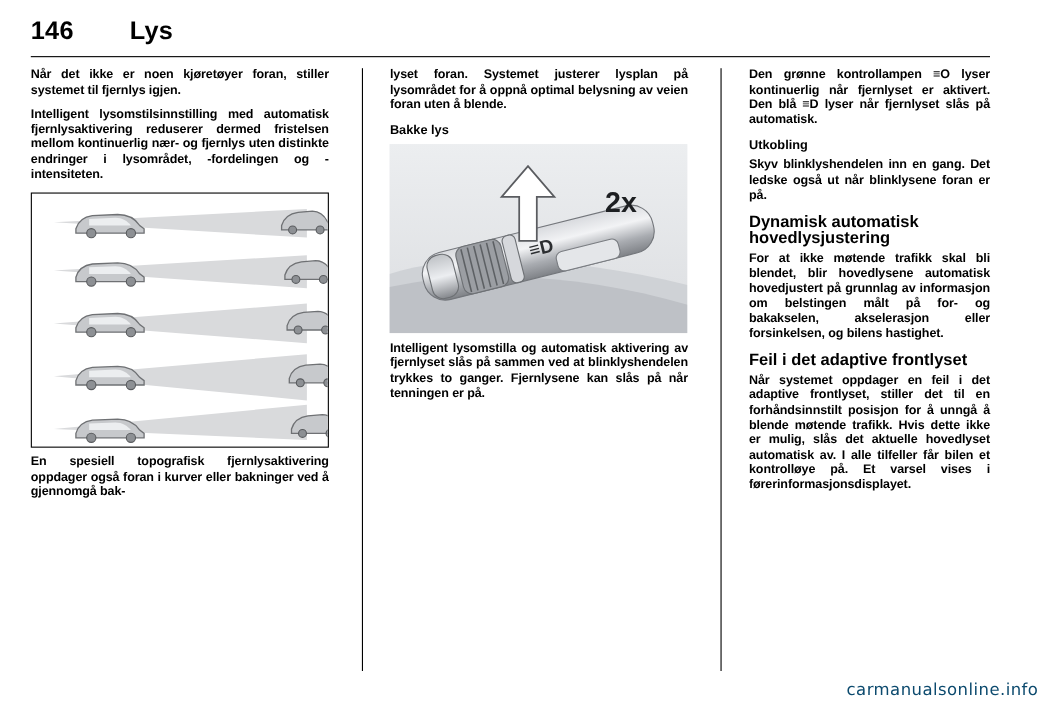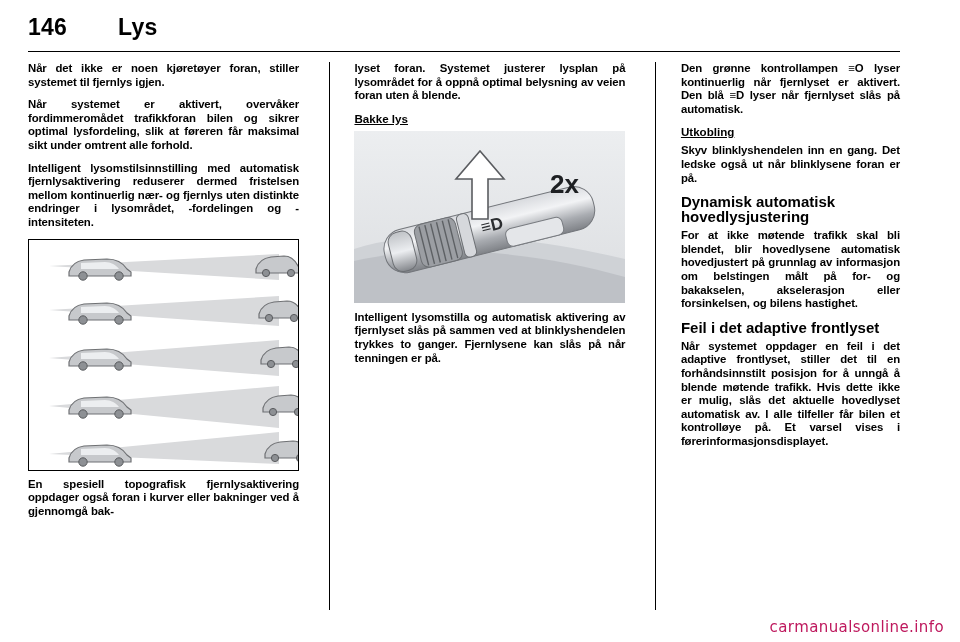--- a/index.html
+++ b/index.html
@@ -83,21 +83,20 @@
     letter-spacing: -0.1px;
   }
   p.body {
     font-weight: bold;
   }
   h3.sub {
     margin: 5px 0 5px 0;
     font-size: 11.6px;
     line-height: 14px;
     font-weight: bold;
-    text-decoration: underline;
   }
   h2.section {
     margin: 7px 0 5px 0;
     font-size: 15px;
     line-height: 15px;
     font-weight: bold;
   }
   
   .figure-beams {
     width: 271px;
@@ -121,21 +120,21 @@
     overflow: hidden;
   }
   .figure-lever svg { display: block; }
 
   
   .watermark {
     position: absolute;
     right: 16px;
     bottom: 6px;
     font-size: 15px;
-    color: #be185d;
+    color: #0c4a6e;
     letter-spacing: 0.4px;
     font-family: "DejaVu Sans", sans-serif;
   }
   .bottom-rule {
     position: absolute;
     left: 28px;
     top: 604px;
     width: 872px;
     border-bottom: 0px solid #000;
   }
@@ -150,21 +149,20 @@
       <div class="header-page-number">146</div>
       <div class="header-title">Lys</div>
     </div>
     <div class="header-rule"></div>
   </div>
 
   <div class="columns">
 
     <div class="col">
       <p class="body">Når det ikke er noen kjøretøyer foran, stiller systemet til fjernlys igjen.</p>
-      <p class="body">Når systemet er aktivert, overvåker fordimmeromådet trafikkforan bilen og sikrer optimal lysfordeling, slik at føreren får maksimal sikt under omtrent alle forhold.</p>
       <p class="body">Intelligent lysomstilsinnstilling med automatisk fjernlysaktivering reduserer dermed fristelsen mellom kontinuerlig nær- og fjernlys uten distinkte endringer i lysområdet, -fordelingen og -intensiteten.</p>
 
       <div class="figure-beams">
         <svg width="269" height="230" viewBox="0 0 269 230" xmlns="http://www.w3.org/2000/svg">
 
           <g>
             <polygon points="20,26 250,14 250,40" fill="#d9dadc"></polygon>
             <g transform="translate(38,16)">
               <path d="M2,16 C4,9 10,5 17,4 L40,3 C49,3 56,7 60,13 L64,16 L64,20 L2,20 Z" fill="#c7c9cc" stroke="#6f7174" stroke-width="1.2"></path>
               <path d="M14,7 L38,6 C44,6 49,9 52,13 L14,13 Z" fill="#eceef0"></path>

